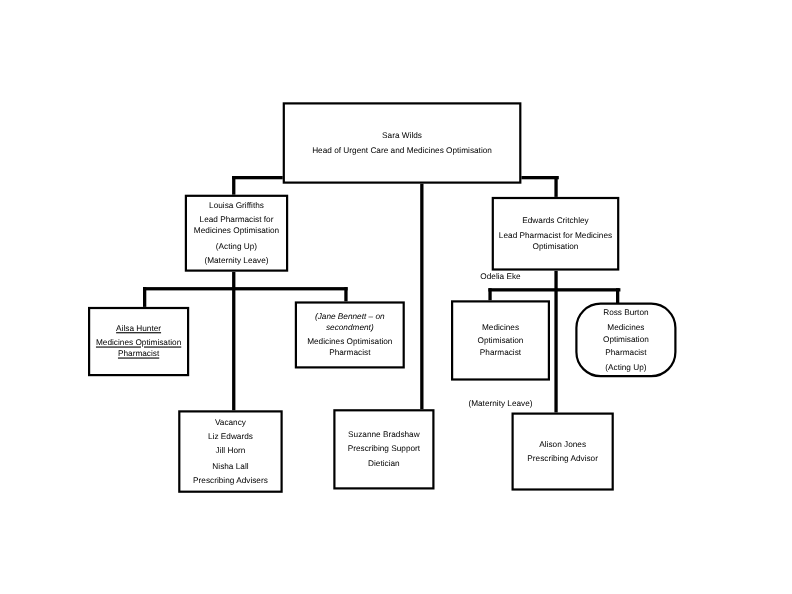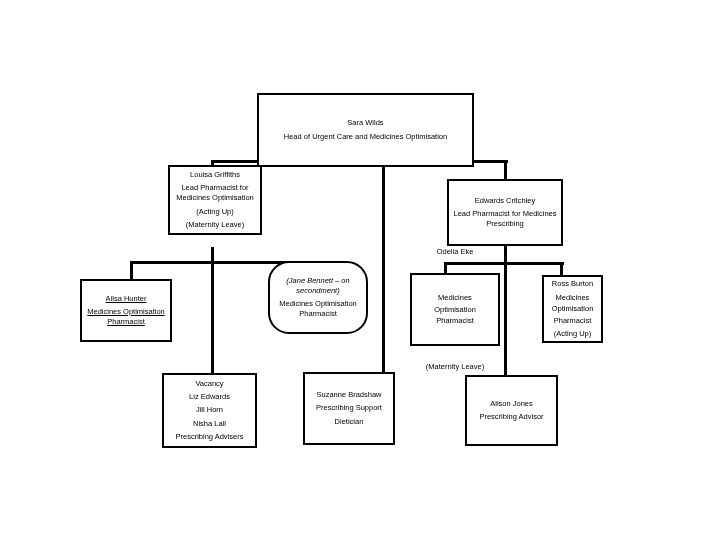--- a/index.html
+++ b/index.html
@@ -40,26 +40,26 @@
   .wide .para {
     line-height: 1.55;
     margin: 1px 0;
   }
   .line {
     position: absolute;
     background: var(--connector, #000000);
   }
   
   .b-sara    { left: 257px; top:  93px; width: 217px; height: 74px; }
-  .b-louisa  { left: 168px; top: 165px; width:  94px; height: 70px; }
+  .b-louisa  { left: 168px; top: 177px; width:  94px; height: 70px; }
   .b-claire  { left: 447px; top: 179px; width: 116px; height: 67px; }
   .b-ailsa   { left:  80px; top: 279px; width:  92px; height: 63px; text-decoration: underline; }
-  .b-jane    { left: 268px; top: 261px; width: 100px; height: 73px; border-radius: 21px; }
+  .b-jane    { left: 268px; top: 274px; width: 100px; height: 61px; }
   .b-odelia  { left: 410px; top: 273px; width:  90px; height: 73px; gap: 32px; }
-  .b-ross    { left: 542px; top: 275px; width:  61px; height: 68px; }
+  .b-ross    { left: 523px; top: 275px; width:  92px; height: 68px; border-radius: 23px; }
   .b-vacancy { left: 162px; top: 373px; width:  95px; height: 75px; }
   .b-suzanne { left: 303px; top: 372px; width:  92px; height: 73px; }
   .b-alison  { left: 465px; top: 375px; width:  93px; height: 71px; }
 </style>
 </head>
 <body>
 
 <div class="slide">
 
   <div class="line" style="left:382px; top:149px; width:3px; height:224px;"></div>
@@ -84,21 +84,21 @@
   <div class="box b-louisa">
       <div class="para">Louisa Griffiths</div>
       <div class="para">Lead Pharmacist for
 Medicines Optimisation</div>
       <div class="para">(Acting Up)</div>
       <div class="para">(Maternity Leave)</div>
     </div>
   <div class="box b-claire">
       <div class="para">Edwards Critchley</div>
       <div class="para">Lead Pharmacist for Medicines
-Prescribing</div>
+Optimisation</div>
     </div>
   <div class="box b-ailsa">
       <div class="para">Ailsa Hunter</div>
       <div class="para">Medicines Optimisation
 Pharmacist</div>
     </div>
   <div class="box b-jane">
       <div class="para italic">(Jane Bennett – on
 secondment)</div>
       <div class="para">Medicines Optimisation

